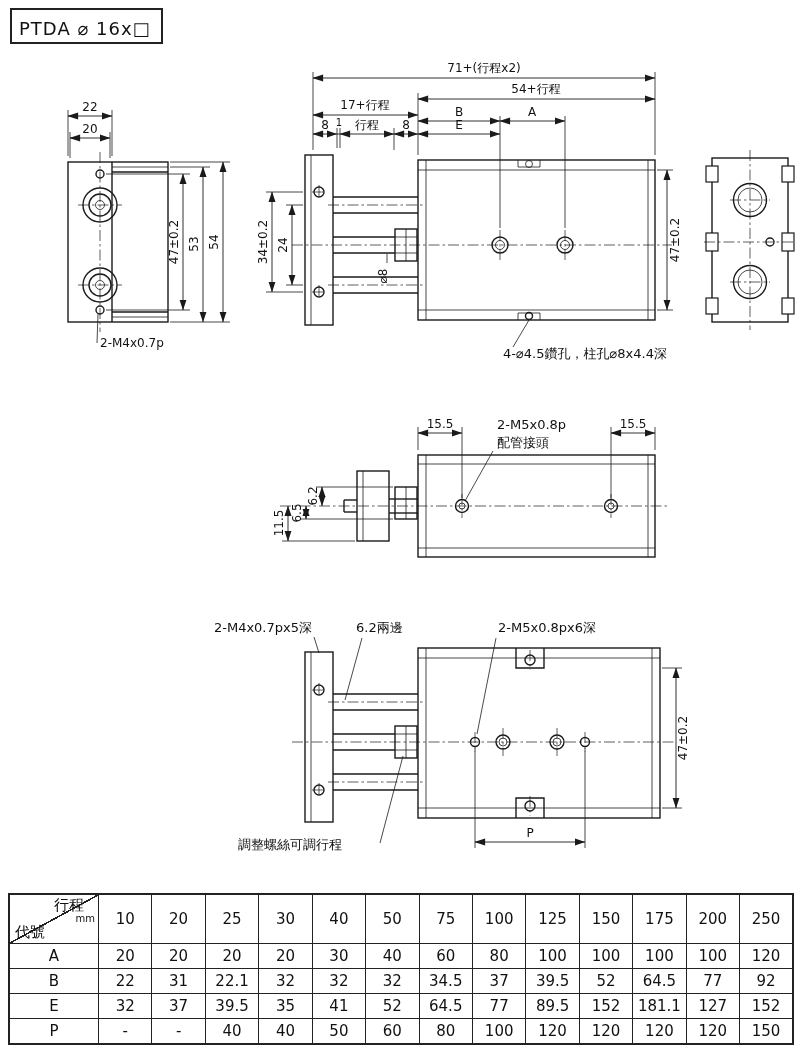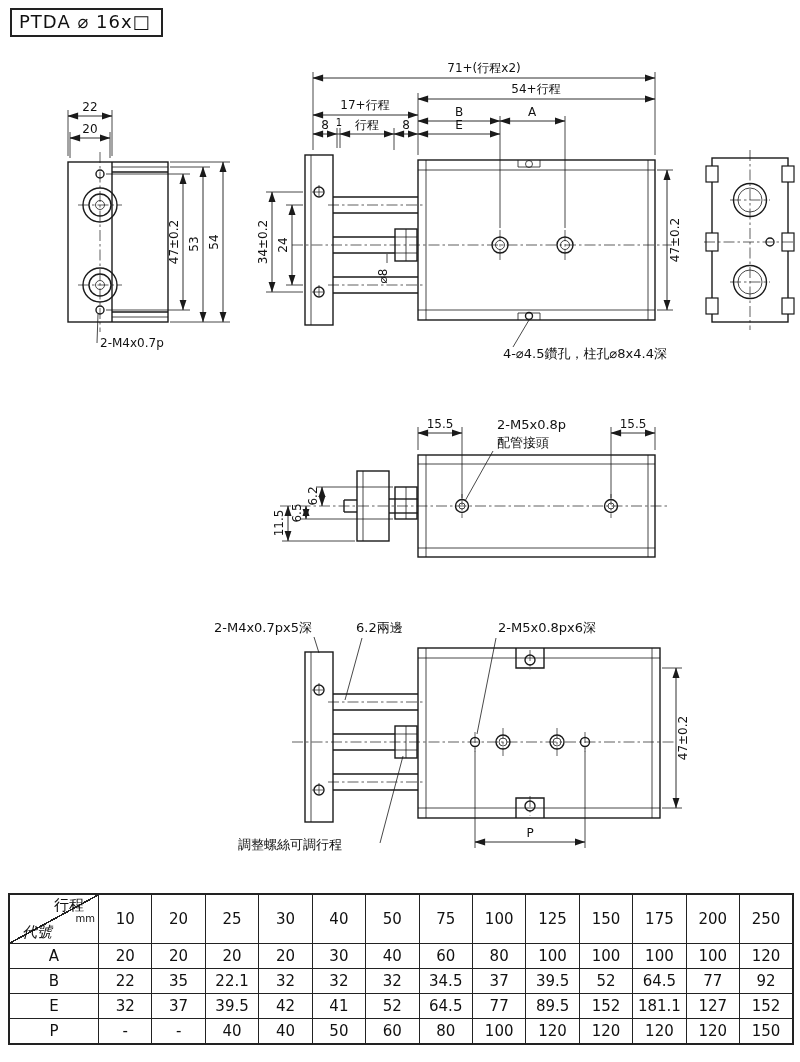--- a/index.html
+++ b/index.html
@@ -2,21 +2,21 @@
 <html><head>
 <meta charset="utf-8">
 <style>
   html,body { margin:0; padding:0; }
   body {
     width:800px; height:1062px; background:#ffffff; position:relative;
     font-family:"DejaVu Sans", sans-serif; color:#111; overflow:hidden;
   }
   .titlebox {
     position:absolute; left:10px; top:8px; border:2px solid #222;
-    padding:1px 10px 3px 7px; font-size:18px; letter-spacing:1px; background:#fff; z-index:2;
+    padding:8px 10px 3px 7px; font-size:18px; letter-spacing:1px; background:#fff; z-index:2;
   }
   svg.drawing { position:absolute; left:0; top:0; }
   svg text { font-family:"DejaVu Sans", sans-serif; fill:#111; }
   .d  { font-size:12px; }
   .d1 { font-size:10px; }
   .n  { font-size:13px; }
   .ln { stroke:#1a1a1a; stroke-width:1.4; fill:none; }
   .tn { stroke:#1a1a1a; stroke-width:0.8; fill:none; }
   .cl { stroke:#1a1a1a; stroke-width:0.7; fill:none; stroke-dasharray:11 3 2.5 3; }
   .dm { stroke:#1a1a1a; stroke-width:0.9; fill:none; }
@@ -34,21 +34,21 @@
   table.spec thead th { height:48px; }
   table.spec tbody th, table.spec tbody td { height:24px; }
   th.corner {
     width:88px; position:relative;
     background:linear-gradient(to bottom right,
       transparent calc(50% - 0.8px), #222 calc(50% - 0.8px),
       #222 calc(50% + 0.8px), transparent calc(50% + 0.8px));
   }
   .c-top  { position:absolute; top:1px;  right:14px; font-size:15px; }
   .c-unit { position:absolute; top:18px; right:3px;  font-size:10px;padding-left:8px; }
-  .c-bot  { position:absolute; bottom:1px; left:12px; font-size:15px;font-style:italic; }
+  .c-bot  { position:absolute; bottom:1px; left:5px; font-size:15px; }
 </style>
 </head>
 <body>
 
 <div class="titlebox">
   <span>PTDA  ⌀ 16x□</span>
 </div>
 
 <svg class="drawing" width="800" height="885" viewBox="0 0 800 885">
   <defs>
@@ -384,39 +384,39 @@
           <td>80</td>
           <td>100</td>
           <td>100</td>
           <td>100</td>
           <td>100</td>
           <td>120</td>
         </tr>
         <tr>
           <th>B</th>
           <td>22</td>
-          <td>35</td>
+          <td>31</td>
           <td>22.1</td>
           <td>32</td>
           <td>32</td>
           <td>32</td>
           <td>34.5</td>
           <td>37</td>
           <td>39.5</td>
           <td>52</td>
           <td>64.5</td>
           <td>77</td>
           <td>92</td>
         </tr>
         <tr>
           <th>E</th>
           <td>32</td>
           <td>37</td>
           <td>39.5</td>
-          <td>42</td>
+          <td>35</td>
           <td>41</td>
           <td>52</td>
           <td>64.5</td>
           <td>77</td>
           <td>89.5</td>
           <td>152</td>
           <td>181.1</td>
           <td>127</td>
           <td>152</td>
         </tr>

